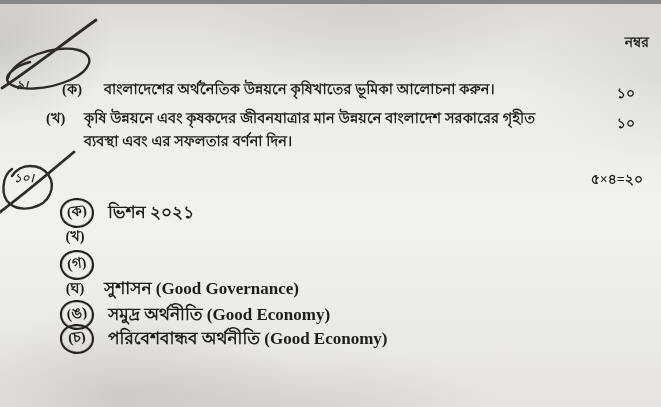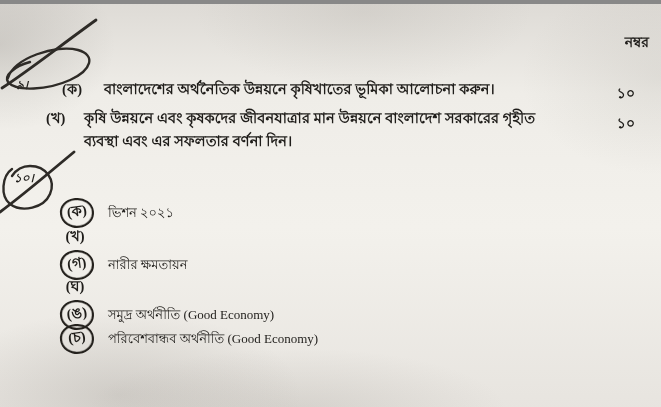--- a/index.html
+++ b/index.html
@@ -25,21 +25,21 @@
   .item-row{position:absolute;left:60px;display:flex;align-items:center;gap:14px;}
   .item-label{display:inline-block;font-weight:700;font-size:14.5px;min-width:30px;text-align:center;}
   .item-label.circled{
     border:2.2px solid #24211d;
     border-radius:55% 60% 58% 62%;
     padding:0 3px 2px 3px;
     min-width:24px;
     transform:rotate(-7deg);
     box-shadow:inset 0 0 0 .6px rgba(36,33,29,.35);
   }
-  .item-text{font-weight:400;font-size:13px;white-space:nowrap;}
+  .item-text{font-weight:700;font-size:17px;white-space:nowrap;}
   svg.marks-overlay{position:absolute;left:0;top:0;pointer-events:none;}
   .qnum{font-weight:700;font-size:12px;font-style:italic;}
 </style>
 </head>
 <body>
 
 <div class="paper">
 
   <div class="abs marks" style="right:12px;top:27px;">নম্বর</div>
 
@@ -55,34 +55,35 @@
     <div style="display:flex;">
       <span class="bn label-col">(খ)</span>
       <span class="bn" style="margin-left:4px;text-align:justify;flex:1;">কৃষি উন্নয়নে এবং কৃষকদের জীবনযাত্রার মান উন্নয়নে বাংলাদেশ সরকারের গৃহীত</span>
     </div>
     <div class="bn" style="margin-left:38px;margin-top:3px;">ব্যবস্থা এবং এর সফলতার বর্ণনা দিন।</div>
   </div>
   <div class="abs marks" style="right:26px;top:108px;">১০</div>
 
   <div class="abs qnum" style="left:14px;top:165px;">১০।</div>
 
+  <div class="abs marks" style="right:18px;top:164px;">৫×৪=২০</div>
 
   <div class="item-row" style="top:194px;">
     <span class="item-label circled">(ক)</span>
     <span class="item-text">ভিশন ২০২১</span>
   </div>
   <div class="item-row" style="top:221px;">
     <span class="item-label">(খ)</span>
   </div>
   <div class="item-row" style="top:246px;">
     <span class="item-label circled">(গ)</span>
-    <span class="item-text">নারীর ক্ষমতায়ন</span>
   </div>
   <div class="item-row" style="top:271px;">
     <span class="item-label">(ঘ)</span>
+    <span class="item-text">সুশাসন (Good Governance)</span>
   </div>
   <div class="item-row" style="top:296px;">
     <span class="item-label circled">(ঙ)</span>
     <span class="item-text">সমুদ্র অর্থনীতি (Good Economy)</span>
   </div>
   <div class="item-row" style="top:320px;">
     <span class="item-label circled">(চ)</span>
     <span class="item-text">পরিবেশবান্ধব অর্থনীতি (Good Economy)</span>
   </div>
 

